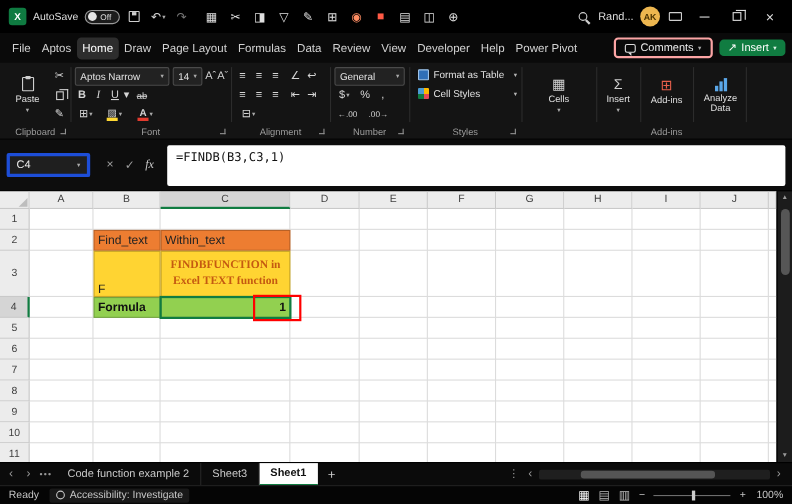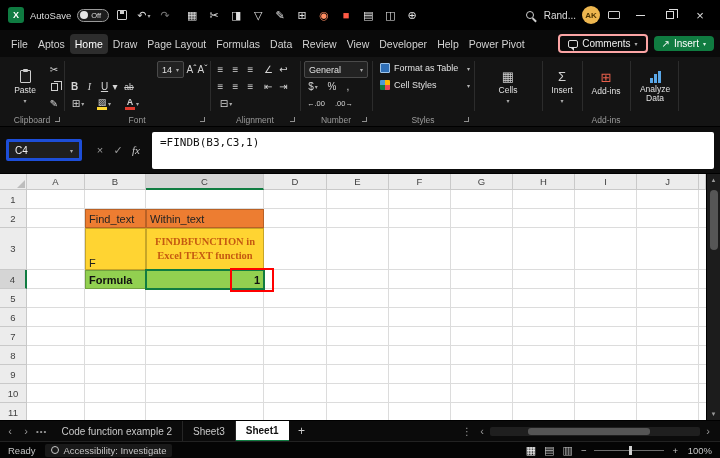--- a/index.html
+++ b/index.html
@@ -219,20 +219,24 @@
       <span class="mini-arw">▾</span>
     </div>
     <div class="sic" style="left:46px;top:5px;width:16px">✂</div>
     <div class="sic" style="left:46px;top:22px;width:16px">
         <span class="copy-ic"></span>
       </div>
     <div class="sic" style="left:46px;top:39px;width:16px">✎</div>
     <div class="grp" style="left:0;width:64px">Clipboard</div>
     <div class="launcher" style="left:55px"></div>
 
+    <div class="selbox2" style="left:68px;top:4px;width:86px">
+      <span>Aptos Narrow</span>
+      <span class="mini-arw">▾</span>
+    </div>
     <div class="selbox2" style="left:157px;top:4px;width:27px">
       <span>14</span>
       <span class="mini-arw">▾</span>
     </div>
     <div class="sic" style="left:186px;top:5px;width:11px">Aˆ</div>
     <div class="sic" style="left:197px;top:5px;width:11px">Aˇ</div>
     <div class="sic bold-b" style="left:68px;top:22px;width:13px">B</div>
     <div class="sic ital" style="left:83px;top:22px;width:13px">I</div>
     <div class="sic und" style="left:98px;top:22px;width:13px">U</div>
     <div class="sic mini-arw" style="left:111px;top:22px;width:8px">▾</div>

